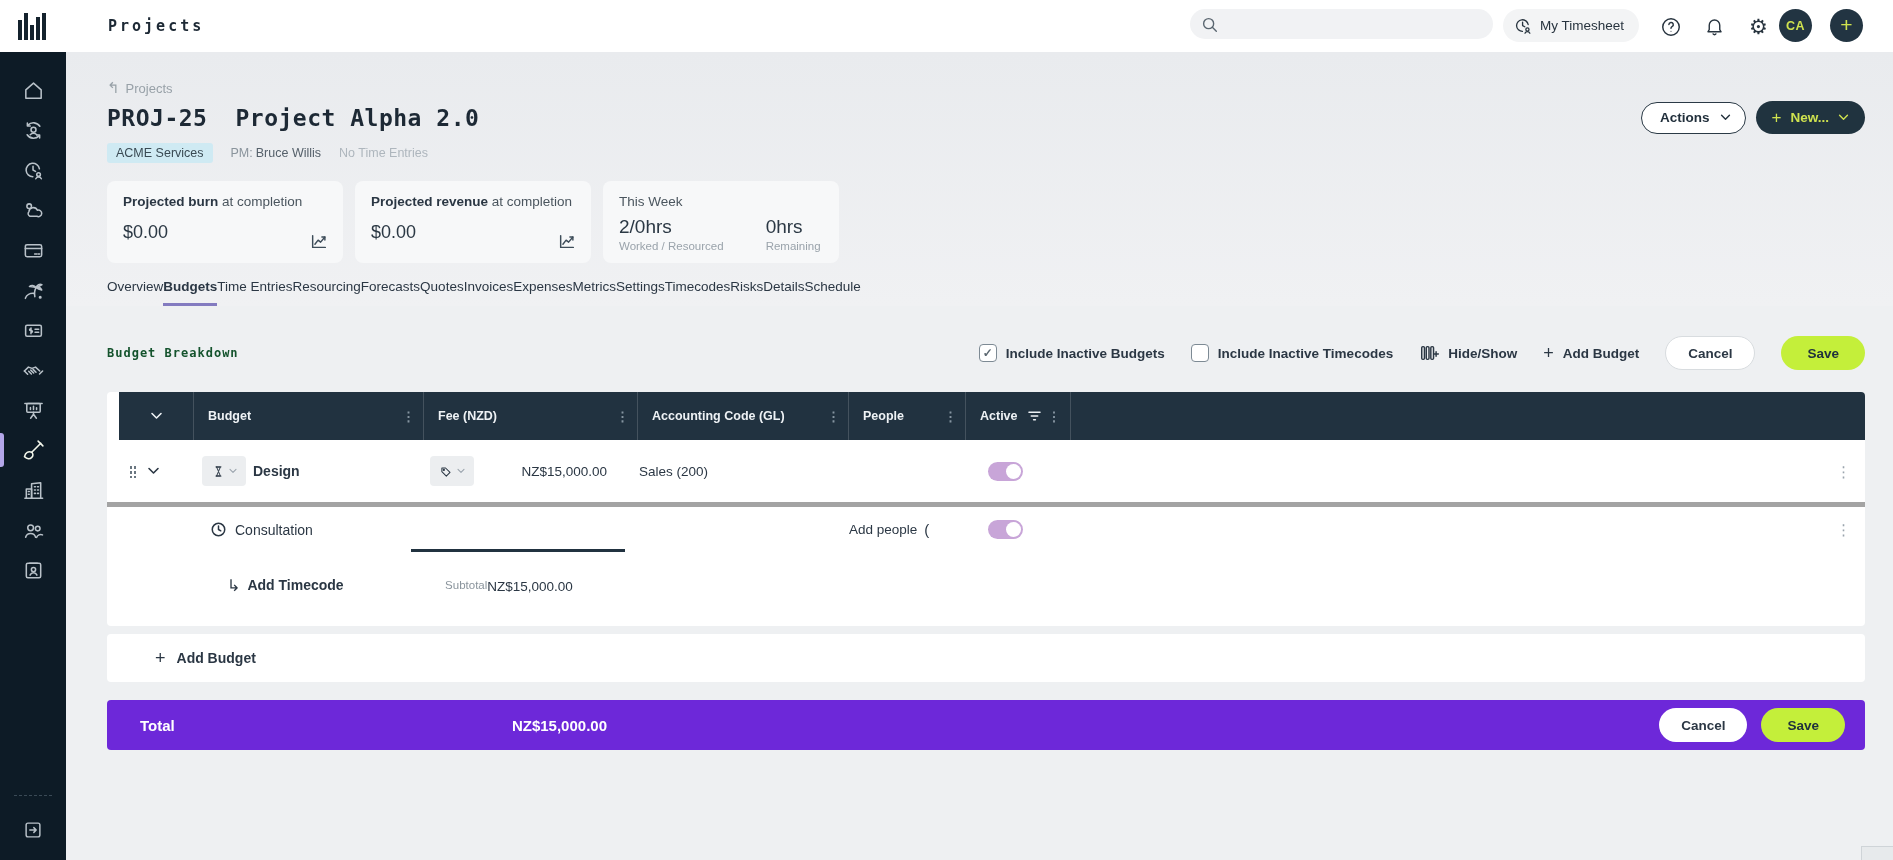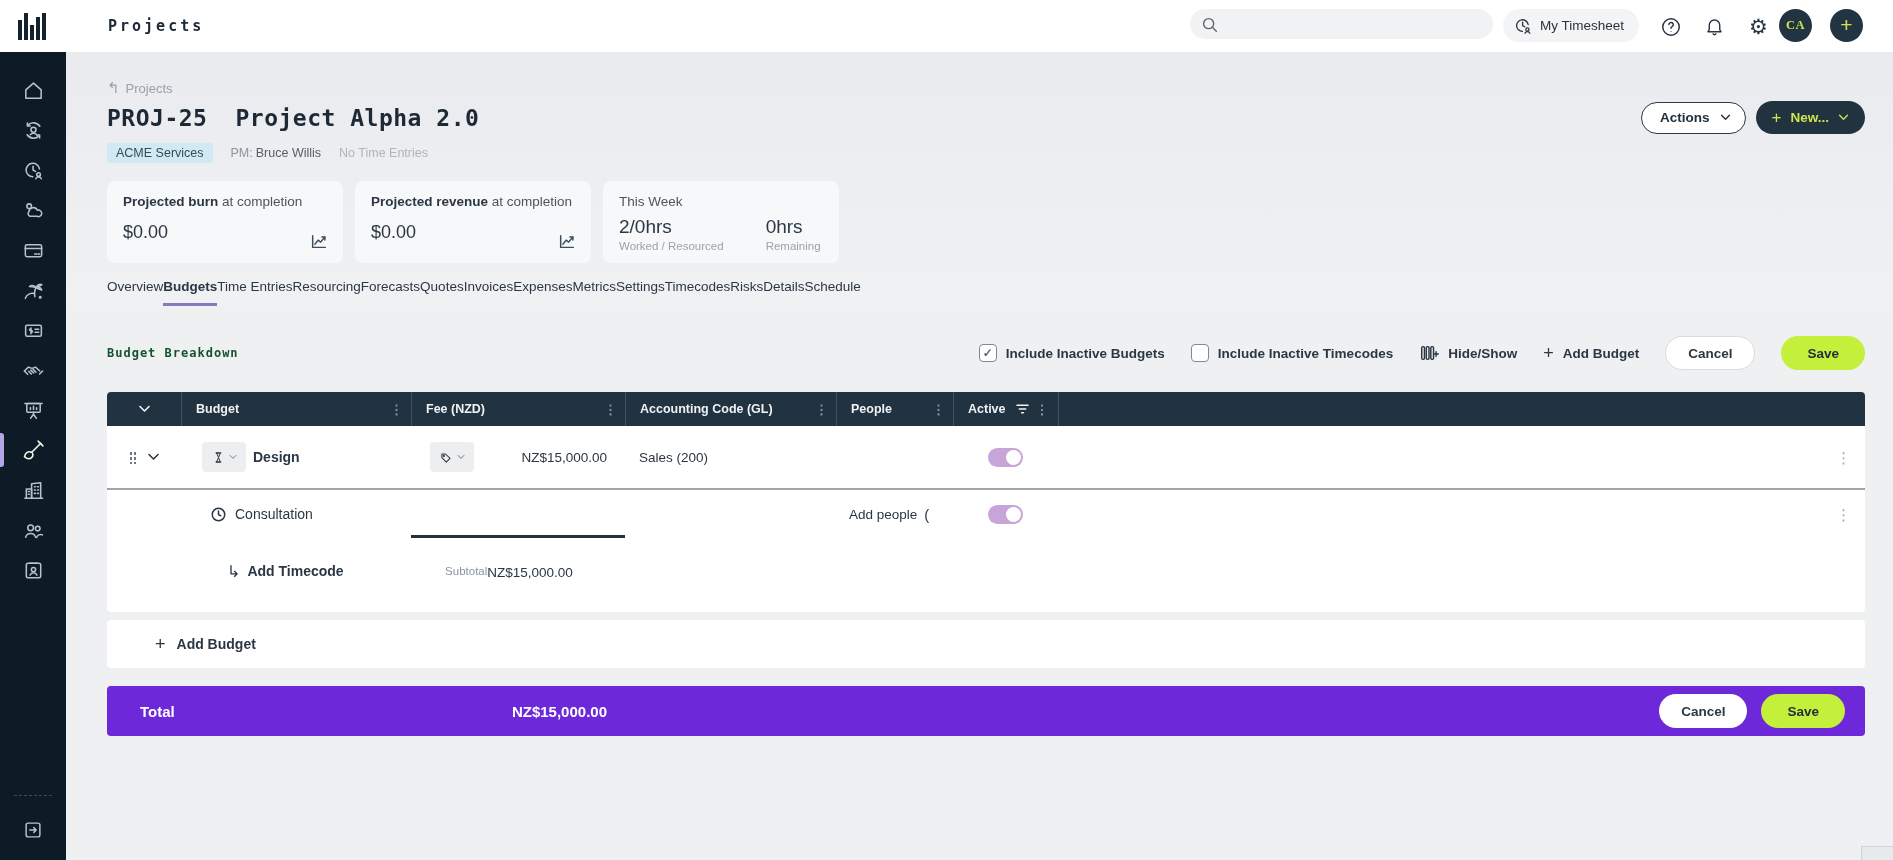--- a/index.html
+++ b/index.html
@@ -11,21 +11,21 @@
   .topbar { position:absolute; top:0; left:0; right:0; height:52px; background:#ffffff; display:flex; align-items:center; z-index:5; }
   .logo { width:30px; height:28px; margin-left:18px; display:flex; align-items:flex-end; gap:2px; }
   .logo i { display:block; width:4px; background:#14222d; }
   .topbar-title { font-family:"DejaVu Sans Mono", monospace; font-size:15px; font-weight:700; letter-spacing:3px; color:#1d2935; margin-left:60px; }
   .search { position:absolute; left:1190px; top:9px; width:303px; height:30px; background:#f1f2f4; border-radius:15px; display:flex; align-items:center; padding-left:10px; color:#5a6670; }
   .search input { border:none; outline:none; background:transparent; font-size:13px; margin-left:8px; width:240px; font-family:"Liberation Sans", sans-serif; }
   .timesheet { position:absolute; left:1503px; top:9px; height:33px; padding:0 15px 0 10px; background:#f3f4f5; border-radius:17px; display:flex; align-items:center; gap:7px; font-size:13.5px; color:#28343f; }
   .tb-icon { position:absolute; top:10px; width:33px; height:33px; display:flex; align-items:center; justify-content:center; color:#28343f; cursor:pointer; }
   .tb-help { left:1654px; } .tb-bell { left:1698px; } .tb-gear { left:1742px; font-size:21px; }
   .tb-circle { position:absolute; top:9px; width:33px; height:33px; border-radius:50%; background:#223442; color:#cfe24f; display:flex; align-items:center; justify-content:center; }
-  .tb-avatar { left:1779px; font-size:12.5px; font-weight:700; letter-spacing:.5px;font-family:Liberation Serif, serif; }
+  .tb-avatar { left:1779px; font-size:12.5px; font-weight:700; letter-spacing:.5px; }
   .tb-plus { left:1830px; font-size:21px; font-weight:400; padding-bottom:2px; }
 
   
   .sidebar { position:absolute; top:52px; left:0; bottom:0; width:66px; background:#0d1b26; z-index:4; }
   .side-item { position:relative; width:66px; height:40px; display:flex; align-items:center; justify-content:center; color:#b9c2c9; cursor:pointer; }
   .side-item.active { color:#f4f8ec; }
   .side-item.active::before { content:""; position:absolute; left:0; top:3px; bottom:3px; width:4px; background:#b3a6e8; border-radius:0 3px 3px 0; }
   .side-bottom { position:absolute; bottom:10px; left:0; width:66px; }
   .side-divider { border-top:1px dashed #3a4a56; margin:0 14px 14px; }
 
@@ -66,29 +66,29 @@
   .bd-controls { margin-left:auto; display:flex; align-items:center; gap:26px; }
   .ctrl { display:flex; align-items:center; gap:9px; font-size:13.5px; font-weight:700; color:#2b3744; cursor:pointer; }
   .cbox { width:18px; height:18px; border:1.6px solid #7d8a94; border-radius:4px; background:#fff; display:flex; align-items:center; justify-content:center; color:#5b6770; font-size:12px; }
   .plus-sm { font-size:18px; font-weight:400; color:#2b3744; }
   .btn-cancel { height:34px; padding:0 22px; background:#fff; border:1px solid #d8dcdf; color:#2b3744; }
   .btn-save { height:34px; padding:0 26px; background:#c4ef3a; color:#20313d; }
 
   
   .grid { display:grid; grid-template-columns:74px 230px 214px 211px 117px 105px 1fr; align-items:stretch; }
   .table-panel { margin-top:22px; background:#fff; border-radius:4px; overflow:hidden; padding-bottom:8px; }
-  .thead { background:#213240; height:34px; color:#eef2f5; font-size:12.5px; font-weight:700; }
+  .thead { background:#213240; height:48px; color:#eef2f5; font-size:12.5px; font-weight:700;margin-left:12px; }
   .th { display:flex; align-items:center; padding:0 8px 0 14px; border-left:1px solid rgba(255,255,255,.16); }
   .th:first-child { border-left:none; justify-content:center; padding:0; }
   .th .kebab { margin-left:auto; color:#8594a0; font-size:13px; cursor:pointer; }
   .kebab { font-size:15px; color:#9aa4ad; cursor:pointer; line-height:1; }
   .row { background:#fff; }
   .row .cell { display:flex; align-items:center; }
   .r1 { height:62px; }
-  .r2 { height:50px; border-top:2px solid #a3a3a3; }
+  .r2 { height:50px; border-top:5px solid #a3a3a3; }
   .r3 { height:66px; }
   .c-exp { justify-content:center; gap:11px; color:#2b3744; }
   .dots { width:7px; height:13px; background-image:radial-gradient(circle, #6a7680 1.2px, transparent 1.4px); background-size:4px 5px; }
   .mini-box { width:44px; height:30px; background:#eceef0; border-radius:4px; display:flex; align-items:center; justify-content:center; gap:4px; color:#2b3744; cursor:pointer; }
   .mini-box .chev { color:#9aa4ad; }
   .budget-name { font-size:14px; font-weight:700; margin-left:7px;text-align:center; }
   .name-plain { font-size:14px; font-weight:400; margin-left:8px; }
   .c-fee { padding:0 18px 0 19px; }
   .fee-val { margin-left:auto; font-size:13.5px; }
   .c-fee.focused { box-shadow:inset 0 -3px #213240; }

